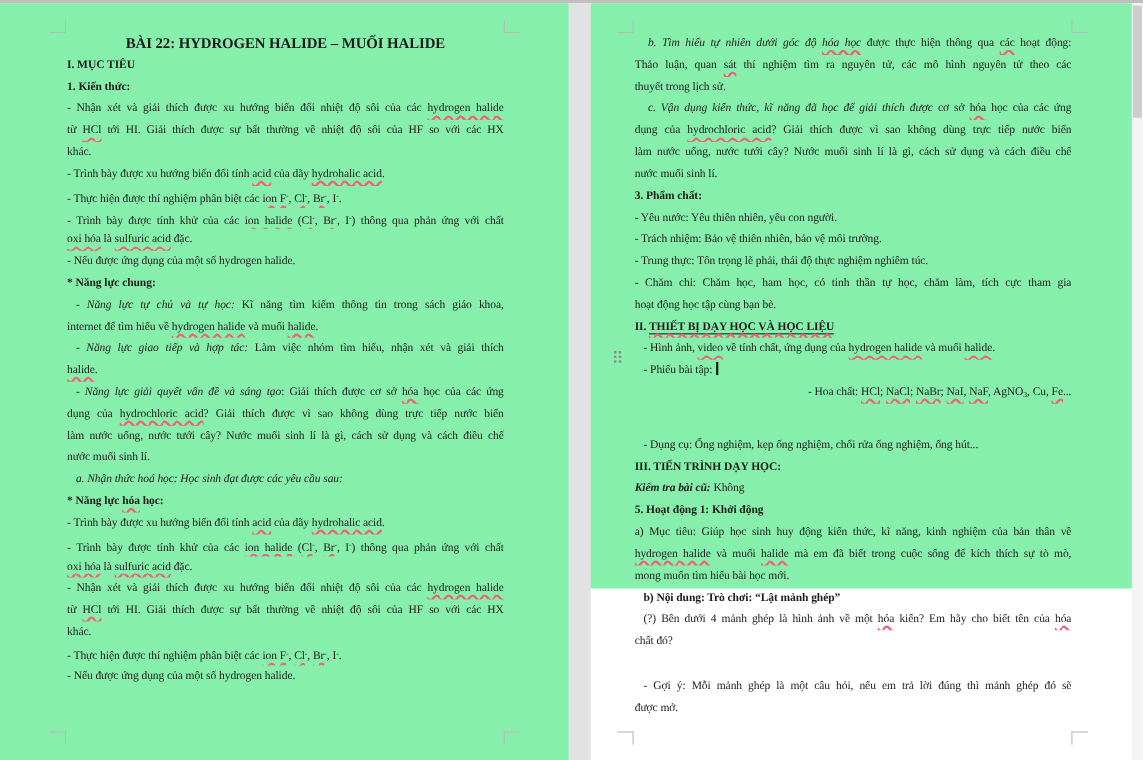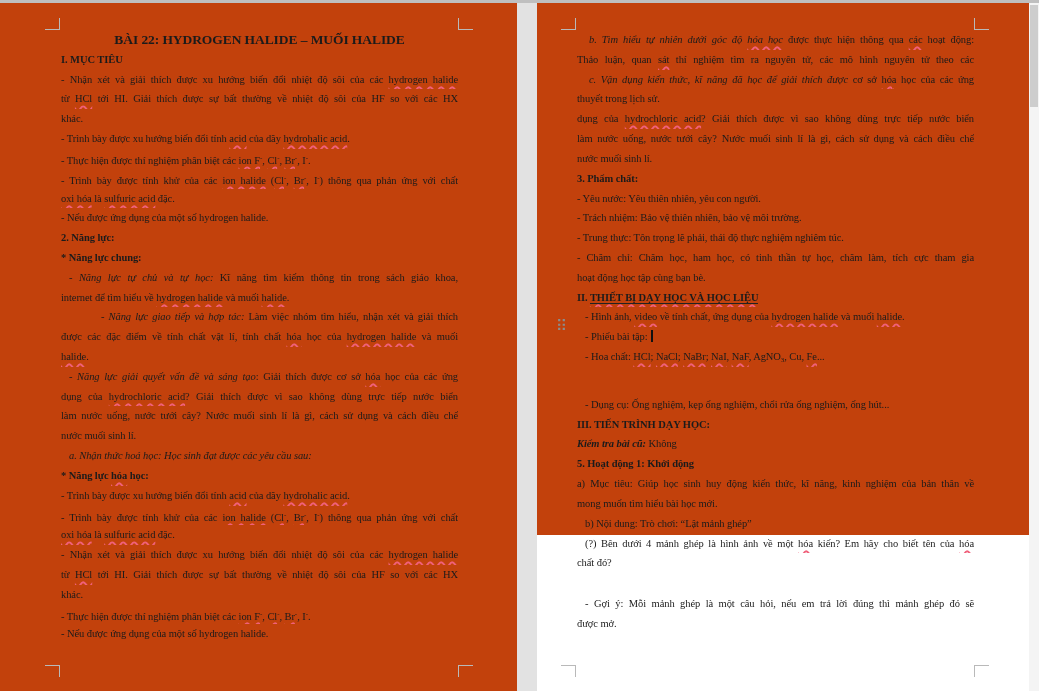--- a/index.html
+++ b/index.html
@@ -2,21 +2,21 @@
 <html><head>
 <meta charset="utf-8">
 <style>
   * { margin:0; padding:0; box-sizing:border-box; }
   html,body { width:1039px; height:691px; overflow:hidden; }
   body { position:relative; background:#ffffff; font-family:"Liberation Serif","DejaVu Serif",serif; color:#1b1b1b; }
 
   .top-strip { position:absolute; left:0; top:0; width:1039px; height:3px; background:#bfbfbf; }
   .page-gap  { position:absolute; left:517px; top:3px; width:20px; height:688px; background:#e2e2e2; }
 
-  .page { position:absolute; top:3px; background:#c2410c; }
+  .page { position:absolute; top:3px; background:#86efac; }
   #page1 { left:0;     width:517px; height:688px; }
   #page2 { left:537px; width:492px; height:532px; }
 
   .textarea { position:absolute; top:27px; width:397px; }
   #page1 .textarea { left:61px; }
   #page2 .textarea { left:40px; }
 
   .line { font-size:10.5px; line-height:19.82px; height:19.82px; overflow:hidden;
           letter-spacing:-0.08px; text-align:left; }
   .line.center { text-align:center; }
@@ -60,34 +60,33 @@
 <div class="page-gap"></div>
 
 <div class="page" id="page1">
   <div class="mark tl"></div>
   <div class="mark tr"></div>
   <div class="mark bl"></div>
   <div class="mark br"></div>
   <div class="textarea">
       <div class="line center"><span class="b t">BÀI 22: HYDROGEN HALIDE – MUỐI HALIDE</span></div>
       <div class="line"><span class="b">I. MỤC TIÊU</span></div>
+      <div class="line"><span class="b">1. Kiến thức:</span></div>
       <div class="line just"><span>- Nhận xét và giải thích được xu hướng biến đổi nhiệt độ sôi của các </span><span class="sq">hydrogen halide</span></div>
       <div class="line just"><span>từ </span><span class="sq">HCl</span><span> tới HI. Giải thích được sự bất thường về nhiệt độ sôi của HF so với các HX</span></div>
       <div class="line"><span>khác.</span></div>
       <div class="line"><span>- Trình bày được xu hướng biến đổi tính </span><span class="sq">acid</span><span> của dãy </span><span class="sq">hydrohalic acid</span><span>.</span></div>
       <div class="line"><span>- Thực hiện được thí nghiệm phân biệt các </span><span class="sq">ion F</span><span class="sup">-</span><span>, </span><span class="sq">Cl</span><span class="sup">-</span><span>, </span><span class="sq">Br</span><span class="sup">-</span><span>, I</span><span class="sup">-</span><span>.</span></div>
       <div class="line just"><span>- Trình bày được tính khử của các </span><span class="sq">ion halide</span><span> (</span><span class="sq">Cl</span><span class="sup">-</span><span>, </span><span class="sq">Br</span><span class="sup">-</span><span>, I</span><span class="sup">-</span><span>) thông qua phản ứng với chất</span></div>
       <div class="line"><span class="sq">oxi hóa</span><span> là </span><span class="sq">sulfuric acid</span><span> đặc.</span></div>
       <div class="line"><span>- Nếu được ứng dụng của một số hydrogen halide.</span></div>
-      <div class="line"><span class="b">2. Năng lực:</span></div>
       <div class="line"><span class="b">* Năng lực chung:</span></div>
       <div class="line just" style="text-indent: 8px;"><span class="i">- Năng lực tự chủ và tự học:</span><span> Kĩ năng tìm kiếm thông tin trong sách giáo khoa,</span></div>
       <div class="line"><span>internet để tìm hiểu về </span><span class="sq">hydrogen halide</span><span> và muối </span><span class="sq">halide</span><span>.</span></div>
-      <div class="line just" style="text-indent: 8px; margin-left: 32px;"><span class="i">- Năng lực giao tiếp và hợp tác:</span><span> Làm việc nhóm tìm hiểu, nhận xét và giải thích</span></div>
-      <div class="line just"><span>được các đặc điểm về tính chất vật lí, tính chất </span><span class="sq">hóa</span><span> học của </span><span class="sq">hydrogen halide</span><span> và muối</span></div>
+      <div class="line just" style="text-indent: 8px;"><span class="i">- Năng lực giao tiếp và hợp tác:</span><span> Làm việc nhóm tìm hiểu, nhận xét và giải thích</span></div>
       <div class="line"><span class="sq">halide</span><span>.</span></div>
       <div class="line just" style="text-indent: 8px;"><span class="i">- Năng lực giải quyết vấn đề và sáng tạo</span><span>: Giải thích được cơ sở </span><span class="sq">hóa</span><span> học của các ứng</span></div>
       <div class="line just"><span>dụng của </span><span class="sq">hydrochloric acid</span><span>? Giải thích được vì sao không dùng trực tiếp nước biển</span></div>
       <div class="line just"><span>làm nước uống, nước tưới cây? Nước muối sinh lí là gì, cách sử dụng và cách điều chế</span></div>
       <div class="line"><span>nước muối sinh lí.</span></div>
       <div class="line" style="text-indent: 8px;"><span class="i">a. Nhận thức hoá học: Học sinh đạt được các yêu cầu sau:</span></div>
       <div class="line"><span class="b">* Năng lực </span><span class="b sq">hóa</span><span class="b"> học:</span></div>
       <div class="line"><span>- Trình bày được xu hướng biến đổi tính </span><span class="sq">acid</span><span> của dãy </span><span class="sq">hydrohalic acid</span><span>.</span></div>
       <div class="line just"><span>- Trình bày được tính khử của các </span><span class="sq">ion halide</span><span> (</span><span class="sq">Cl</span><span class="sup">-</span><span>, </span><span class="sq">Br</span><span class="sup">-</span><span>, I</span><span class="sup">-</span><span>) thông qua phản ứng với chất</span></div>
       <div class="line"><span class="sq">oxi hóa</span><span> là </span><span class="sq">sulfuric acid</span><span> đặc.</span></div>
@@ -100,42 +99,43 @@
 </div>
 
 <div class="page" id="page2">
   <div class="mark tl"></div>
   <div class="mark tr"></div>
   <div class="mark bl"></div>
   <div class="mark br"></div>
   <div class="textarea">
       <div class="line just" style="text-indent: 12px;"><span class="i">b. Tìm hiểu tự nhiên dưới góc độ </span><span class="i sq">hóa học</span><span> được thực hiện thông qua </span><span class="sq">các</span><span> hoạt động:</span></div>
       <div class="line just"><span>Thảo luận, quan </span><span class="sq">sát</span><span> thí nghiệm tìm ra nguyên tử, các mô hình nguyên tử theo các</span></div>
+      <div class="line"><span>thuyết trong lịch sử.</span></div>
       <div class="line just" style="text-indent: 12px;"><span class="i">c. Vận dụng kiến thức, kĩ năng đã học để giải thích được</span><span> cơ sở </span><span class="sq">hóa</span><span> học của các ứng</span></div>
-      <div class="line"><span>thuyết trong lịch sử.</span></div>
       <div class="line just"><span>dụng của </span><span class="sq">hydrochloric acid</span><span>? Giải thích được vì sao không dùng trực tiếp nước biển</span></div>
       <div class="line just"><span>làm nước uống, nước tưới cây? Nước muối sinh lí là gì, cách sử dụng và cách điều chế</span></div>
       <div class="line"><span>nước muối sinh lí.</span></div>
       <div class="line"><span class="b">3. Phẩm chất:</span></div>
       <div class="line"><span>- Yêu nước: Yêu thiên nhiên, yêu con người.</span></div>
       <div class="line"><span>- Trách nhiệm: Bảo vệ thiên nhiên, bảo vệ môi trường.</span></div>
       <div class="line"><span>- Trung thực: Tôn trọng lẽ phải, thái độ thực nghiệm nghiêm túc.</span></div>
       <div class="line just"><span>- Chăm chỉ: Chăm học, ham học, có tinh thần tự học, chăm làm, tích cực tham gia</span></div>
       <div class="line"><span>hoạt động học tập cùng bạn bè.</span></div>
       <div class="line"><span class="b">II. </span><span class="b u sq">THIẾT BỊ DẠY HỌC VÀ HỌC LIỆU</span></div>
       <div class="line" style="text-indent: 8px;"><span>- Hình ảnh, </span><span class="sq">video</span><span> về tính chất, ứng dụng của </span><span class="sq">hydrogen halide</span><span> và muối </span><span class="sq">halide</span><span>.</span></div>
       <div class="line" style="text-indent: 8px;"><span>- Phiếu bài tập: </span><span class="caret"></span></div>
-      <div class="line" style="text-indent: 8px;"><span>- Hoa chất: </span><span class="sq">HCl</span><span>; </span><span class="sq">NaCl</span><span>; </span><span class="sq">NaBr</span><span>; </span><span class="sq">NaI</span><span>, </span><span class="sq">NaF</span><span>, AgNO</span><span class="sub">3</span><span>, Cu, </span><span class="sq">Fe</span><span>...</span></div>
+      <div class="line" style="text-indent: 8px; text-align: right;"><span>- Hoa chất: </span><span class="sq">HCl</span><span>; </span><span class="sq">NaCl</span><span>; </span><span class="sq">NaBr</span><span>; </span><span class="sq">NaI</span><span>, </span><span class="sq">NaF</span><span>, AgNO</span><span class="sub">3</span><span>, Cu, </span><span class="sq">Fe</span><span>...</span></div>
       <div class="line" style="text-indent: 8px; margin-top: 28px;"><span>- Dụng cụ: Ống nghiệm, kẹp ống nghiệm, chổi rửa ống nghiệm, ống hút...</span></div>
       <div class="line"><span class="b">III. TIẾN TRÌNH DẠY HỌC:</span></div>
       <div class="line"><span class="b i">Kiểm tra bài cũ:</span><span> Không</span></div>
       <div class="line"><span class="b">5. Hoạt động 1: Khởi động</span></div>
       <div class="line just"><span>a) Mục tiêu: Giúp học sinh huy động kiến thức, kĩ năng, kinh nghiệm của bản thân về</span></div>
+      <div class="line just"><span class="sq">hydrogen halide</span><span> và muối </span><span class="sq">halide</span><span> mà em đã biết trong cuộc sống để kích thích sự tò mò,</span></div>
       <div class="line"><span>mong muốn tìm hiểu bài học mới.</span></div>
-      <div class="line" style="text-indent: 8px;"><span>b) Nội dung: Trò chơi: “Lật mảnh ghép”</span></div>
+      <div class="line" style="text-indent: 8px; font-weight: bold;"><span>b) Nội dung: Trò chơi: “Lật mảnh ghép”</span></div>
       <div class="line just" style="text-indent: 8px;"><span>(?) Bên dưới 4 mảnh ghép là hình ảnh về một </span><span class="sq">hóa</span><span> kiến? Em hãy cho biết tên của </span><span class="sq">hóa</span></div>
       <div class="line"><span>chất đó?</span></div>
       <div class="line just" style="text-indent: 8px; margin-top: 21px;"><span>- Gợi ý: Mỗi mảnh ghép là một câu hỏi, nếu em trả lời đúng thì mảnh ghép đó sẽ</span></div>
       <div class="line"><span>được mở.</span></div>
     </div>
 </div>
 
 <div class="drag-handle">⠿</div>
 
 <div class="scrollbar">

